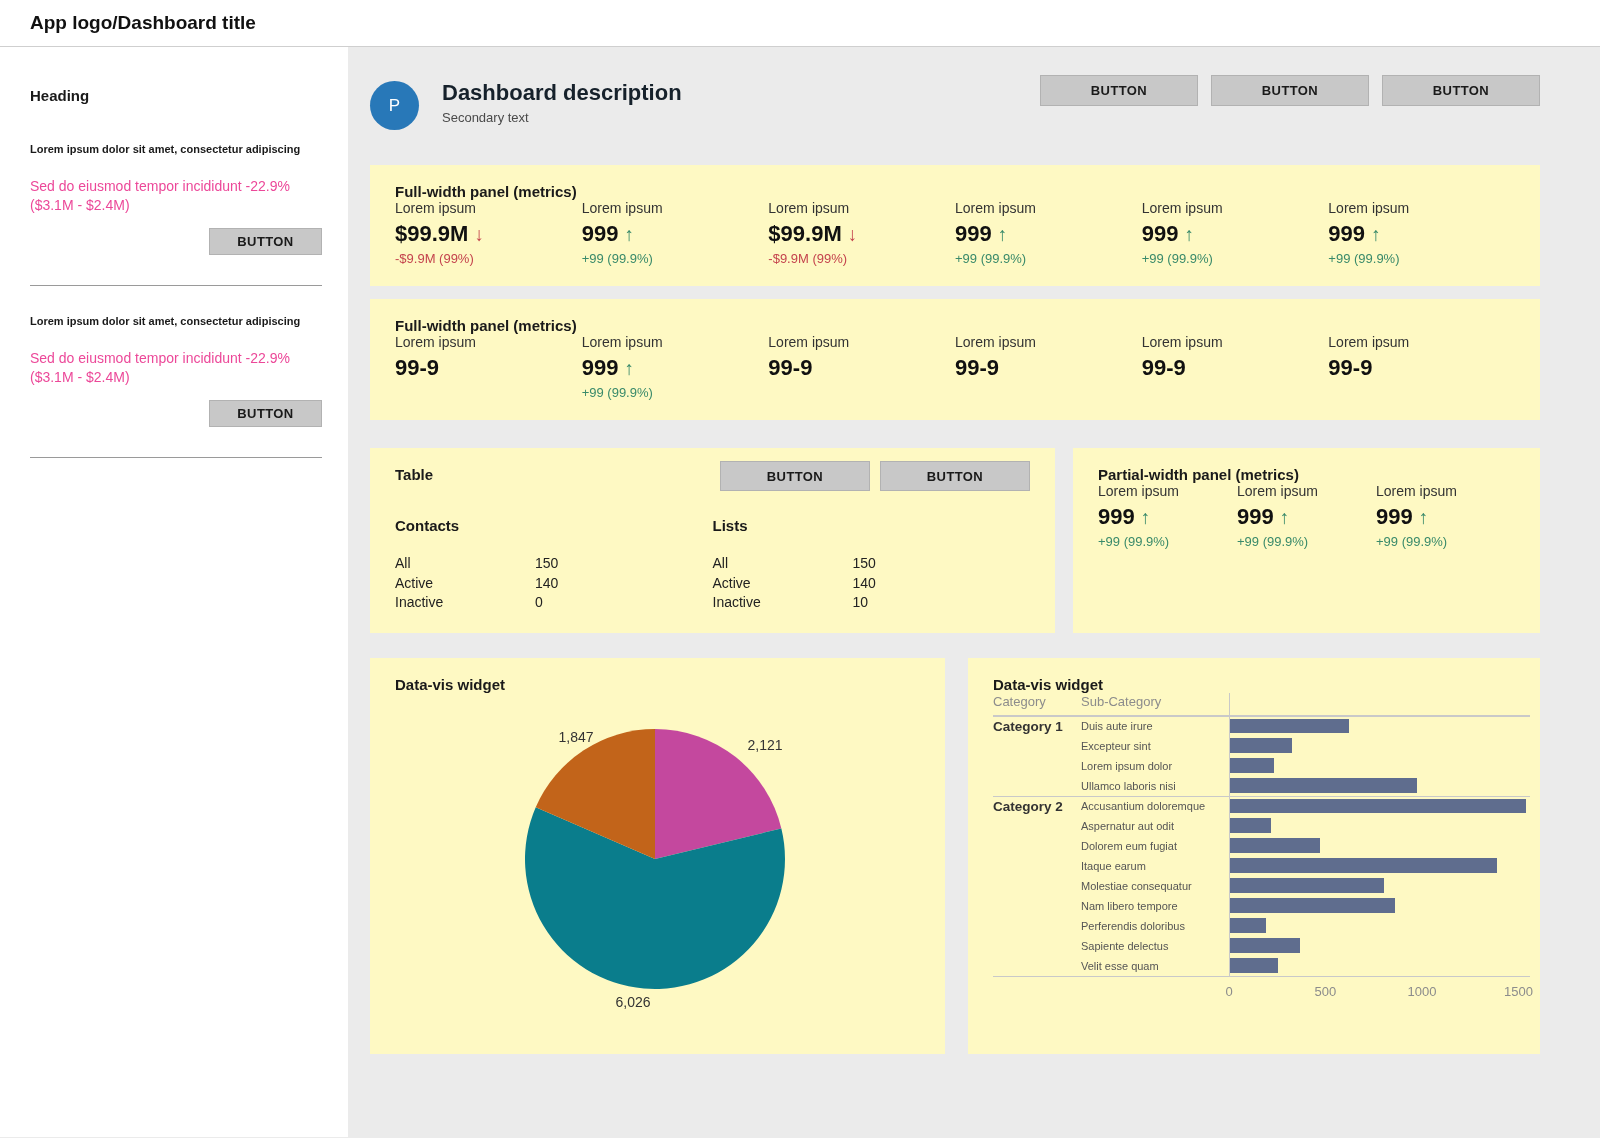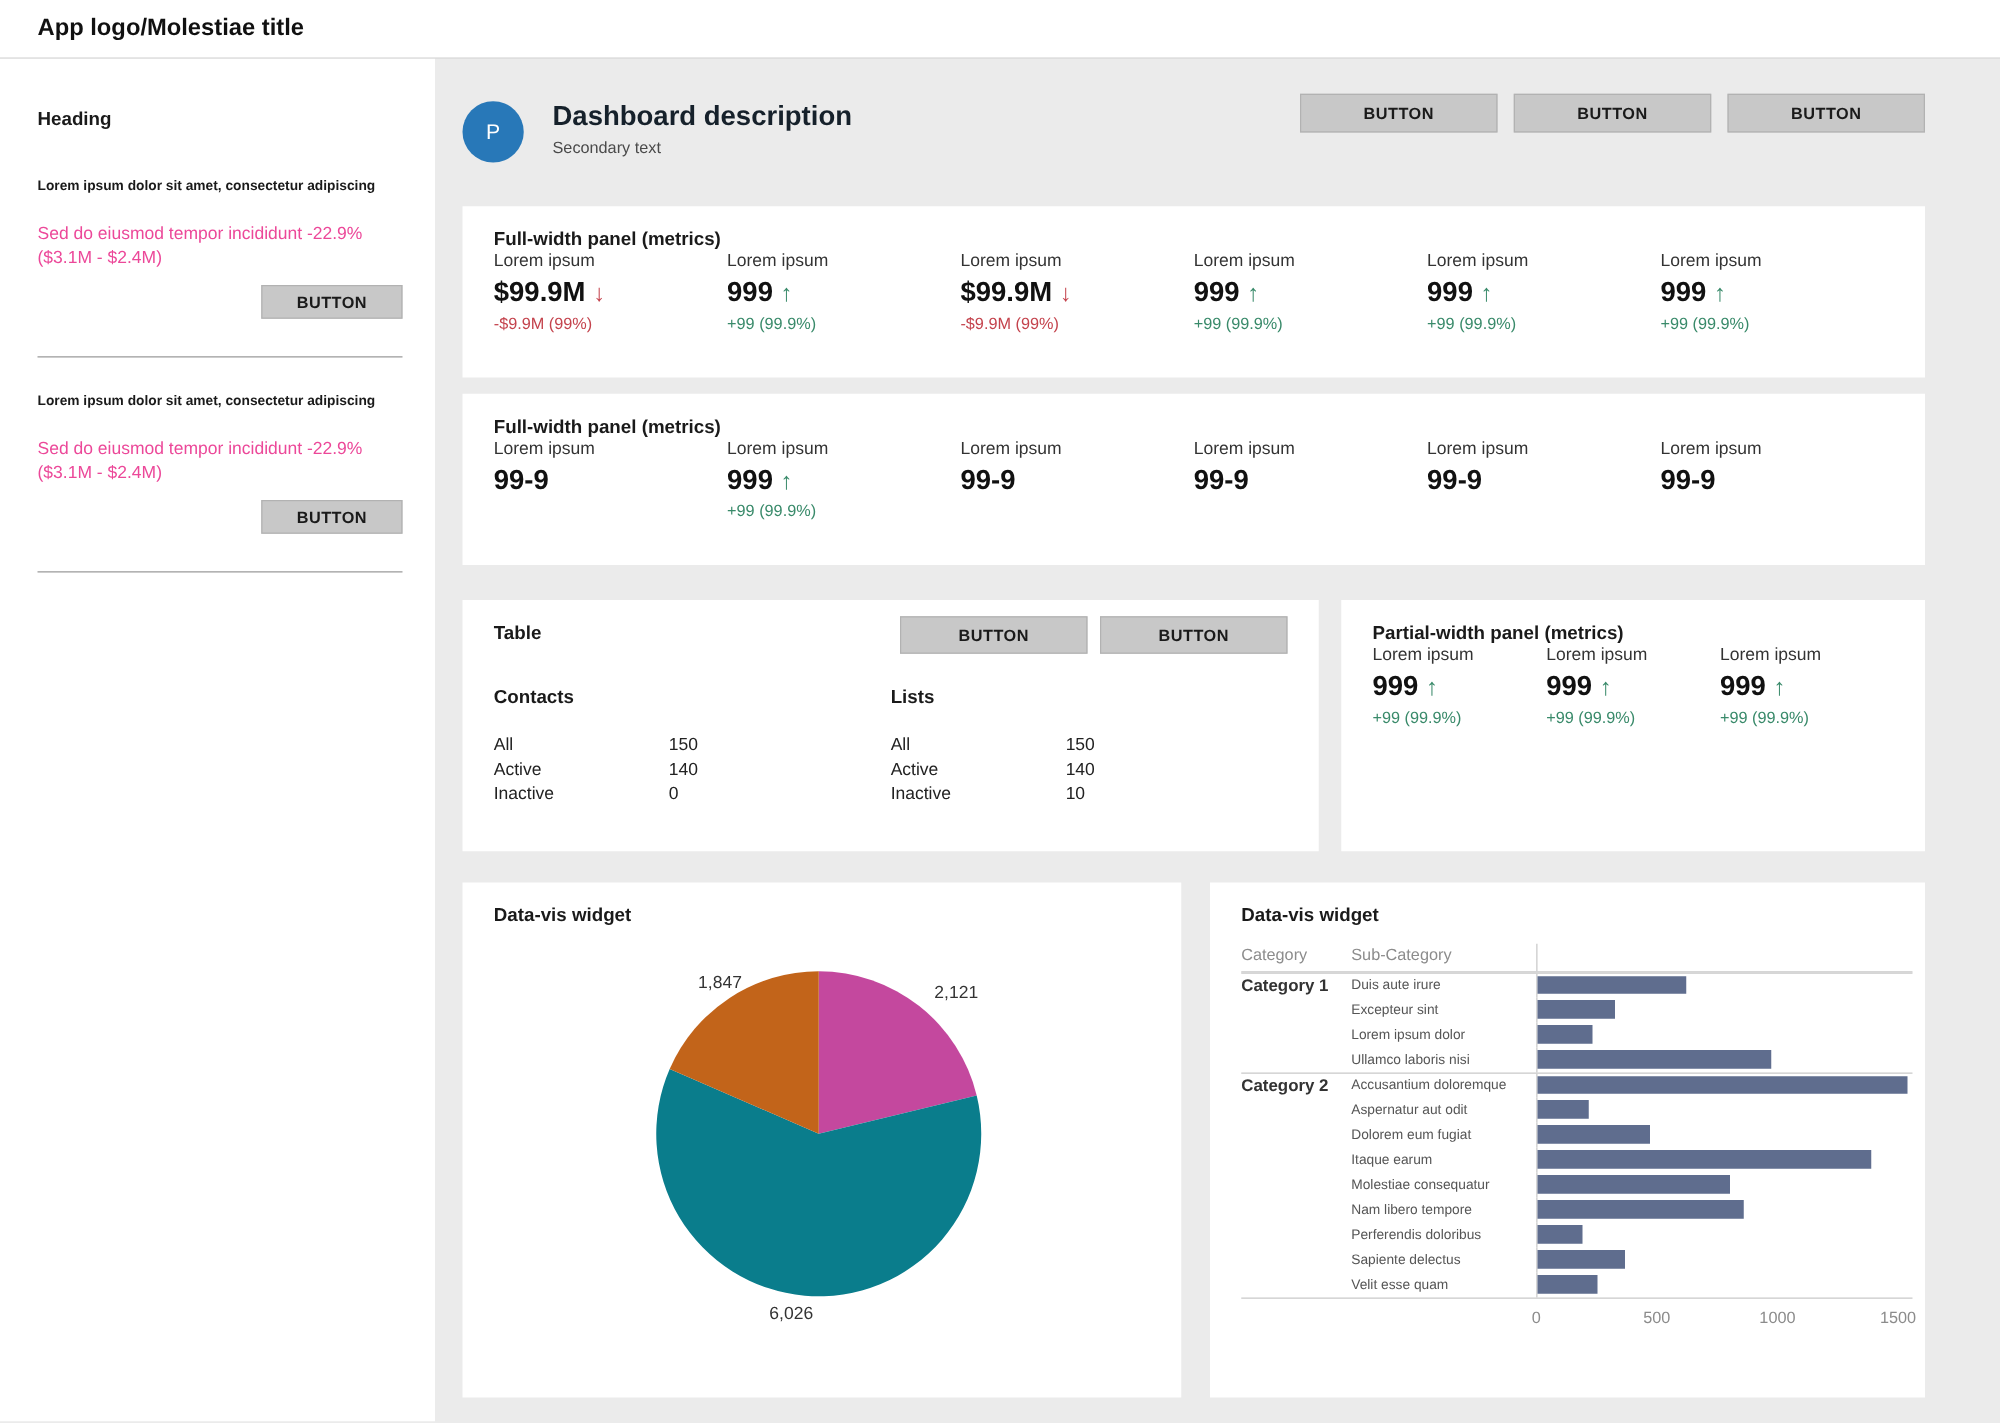--- a/index.html
+++ b/index.html
@@ -45,21 +45,21 @@
     width:49px; height:49px; border-radius:50%; background:#2878b8; color:#fff;
     display:flex; align-items:center; justify-content:center;
     font-size:17px; margin-top:6px; flex:none;
   }
   .hdr-text { margin-left:23px; }
   .hdr-title { font-size:22px; font-weight:bold; color:#16212b; line-height:1.1; margin-top:6px; }
   .hdr-sub { font-size:13px; color:#4a4a4a; margin-top:5px; }
   .hdr-buttons { margin-left:auto; display:flex; gap:13px; }
 
   
-  .panel { background:#ffffff; padding:14px 25px 36px; }
+  .panel { background:#fef9c3; padding:14px 25px 20px; }
   .panel-title { font-size:15px; font-weight:bold; margin:4px 0 0; }
   .mb13 { margin-bottom:13px; }
   .row2 { display:flex; gap:18px; margin-bottom:25px; }
   .row3 { display:flex; gap:23px; }
   .tbl-panel { width:685px; flex:none; display:flex; flex-direction:column; }
   .partial-panel { flex:1; }
   .pie-panel { width:575px; flex:none; }
   .bar-panel { flex:1; padding-right:10px; }
 
   
@@ -80,41 +80,41 @@
   .t-header { font-size:15px; font-weight:bold; margin-bottom:20px; }
   .t-row { display:flex; font-size:14px; color:#222; line-height:19.5px;align-items:center; }
   .t-row .t-label { width:140px; }
 
   
   .pie-box { margin-top:6px; }
   .pie-box svg { display:block; }
   .pie-label { font-size:14px; fill:#333; }
 
   
-  .bar-chart { margin-top:14px; }
+  .bar-chart { }
   .b-grid-row { display:grid; grid-template-columns:88px 148px 1fr; align-items:center; }
   .b-header { border-bottom:1px solid #c9c9c9; }
   .b-header .b-h { font-size:13px; color:#8c8c8c; padding-bottom:5px; }
   .b-track-head { height:22px; border-left:1px solid #c9c9c9; align-self:stretch; }
   .b-row { height:20px; }
   .b-row.group-start { border-top:1px solid #c9c9c9; }
   .b-rows { border-bottom:1px solid #c9c9c9; }
   .b-cat { font-size:13.5px; font-weight:bold; color:#333; white-space:nowrap; }
   .b-sub { font-size:11px; color:#555; white-space:nowrap; }
   .b-track { height:100%; border-left:1px solid #c9c9c9; position:relative; align-self:stretch; }
   .b-bar { position:absolute; top:2.5px; bottom:2.5px; left:0; background:#5f6d8e; }
   .b-ticks-row { margin-top:0; }
   .b-ticks { position:relative; height:24px; }
   .b-tick { position:absolute; top:7px; transform:translateX(-50%); font-size:13px; color:#8c8c8c; }
 </style>
 </head>
 <body>
 
 <div class="topbar">
-  <div class="topbar-title">App logo/Molestiae title</div>
+  <div class="topbar-title">App logo/Dashboard title</div>
 </div>
 
 <div class="wrap">
 
   <aside class="sidebar">
     <div class="side-heading">Heading</div>
 
     <div>
       <p class="side-title">Lorem ipsum dolor sit amet, consectetur adipiscing</p>
       <p class="side-body">Sed do eiusmod tempor incididunt -22.9% ($3.1M - $2.4M)</p>

